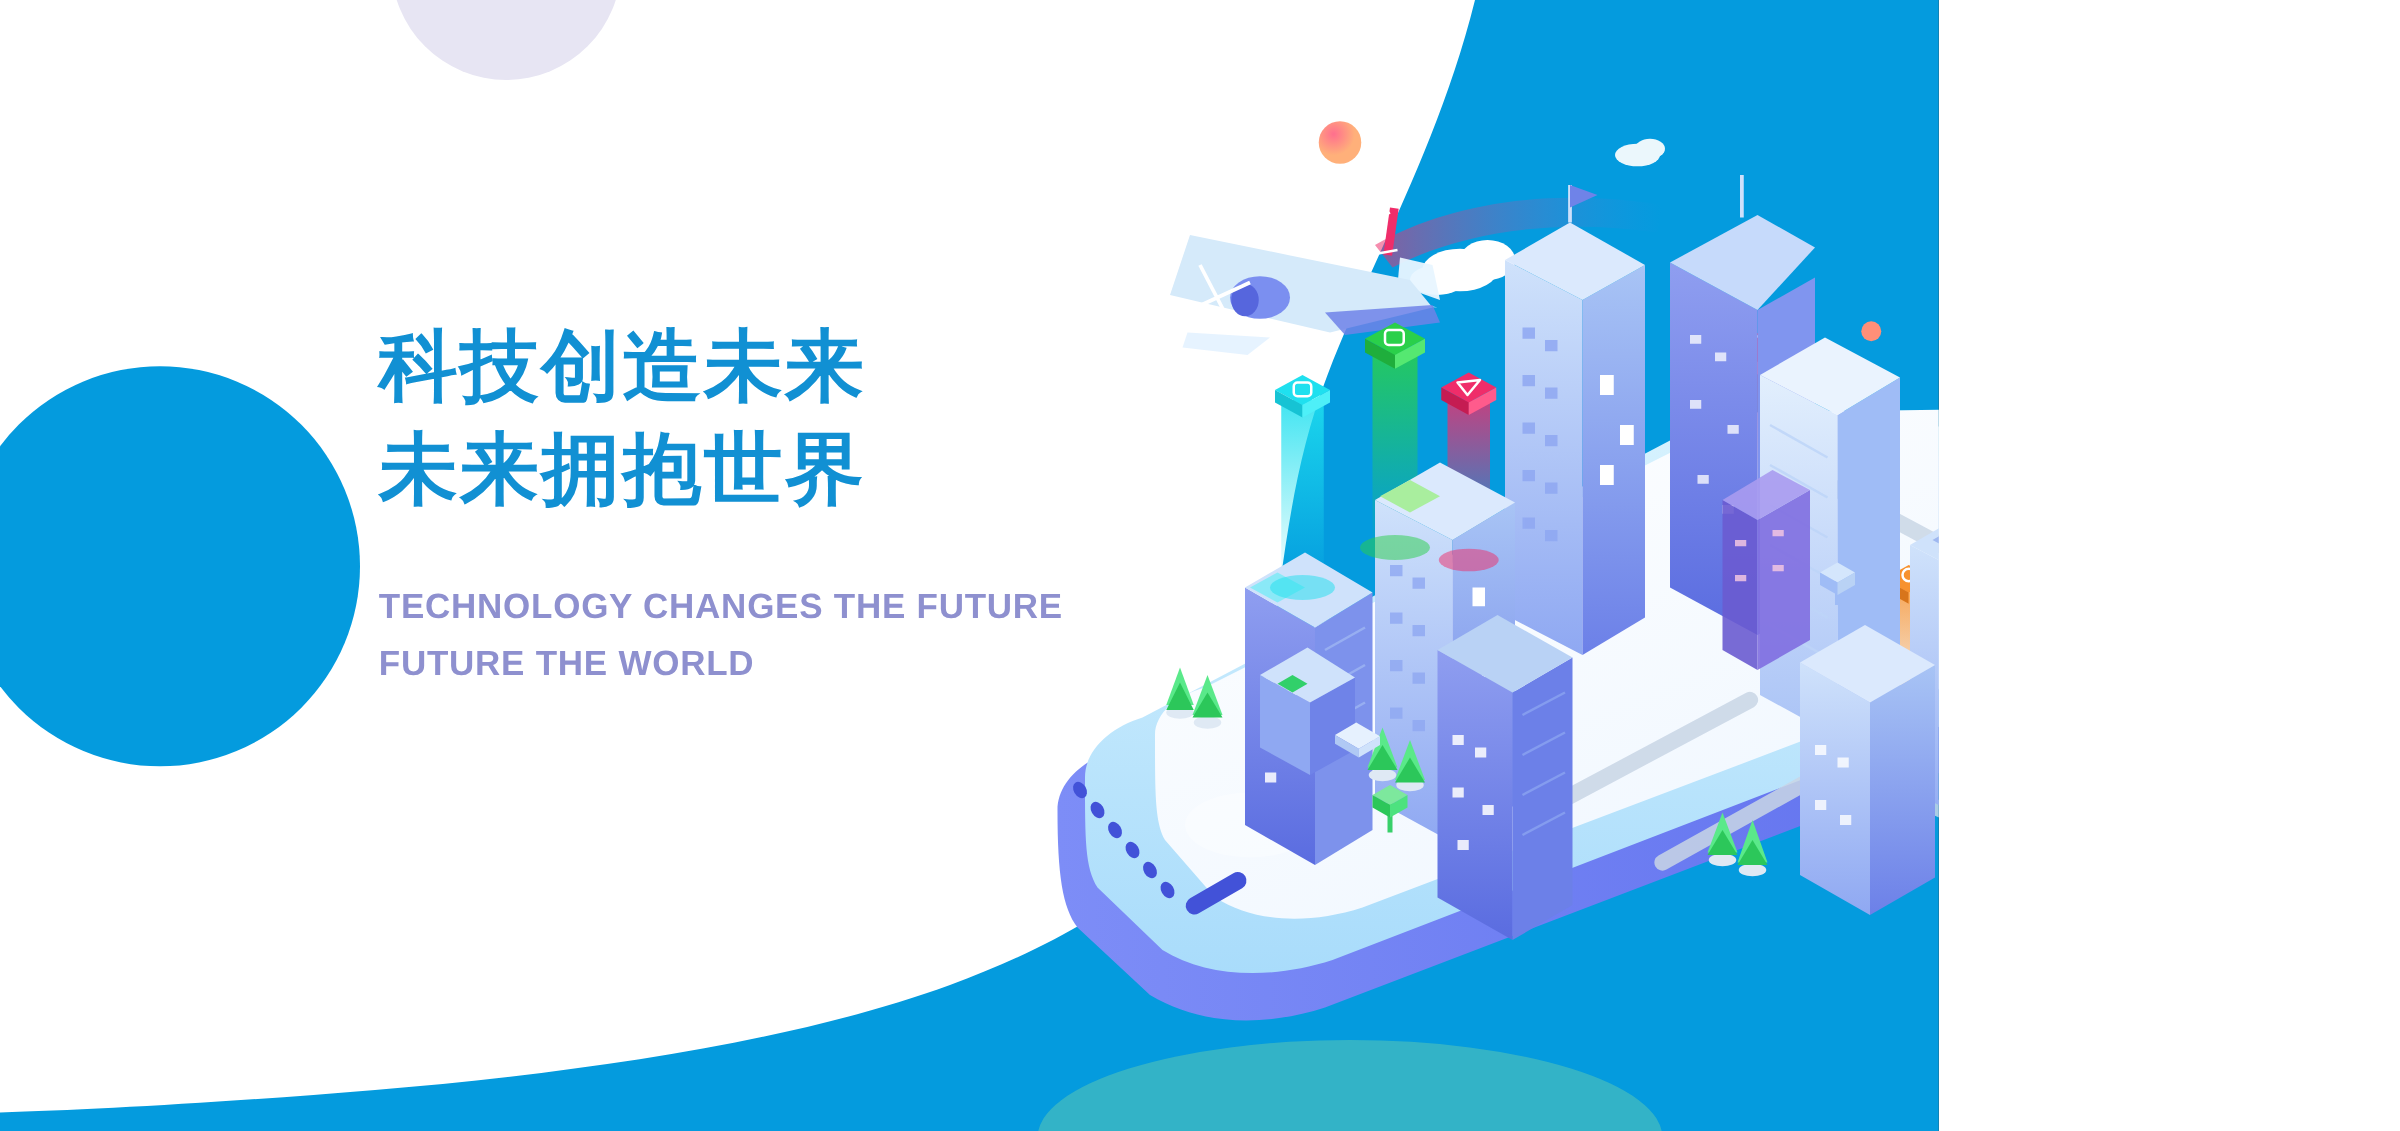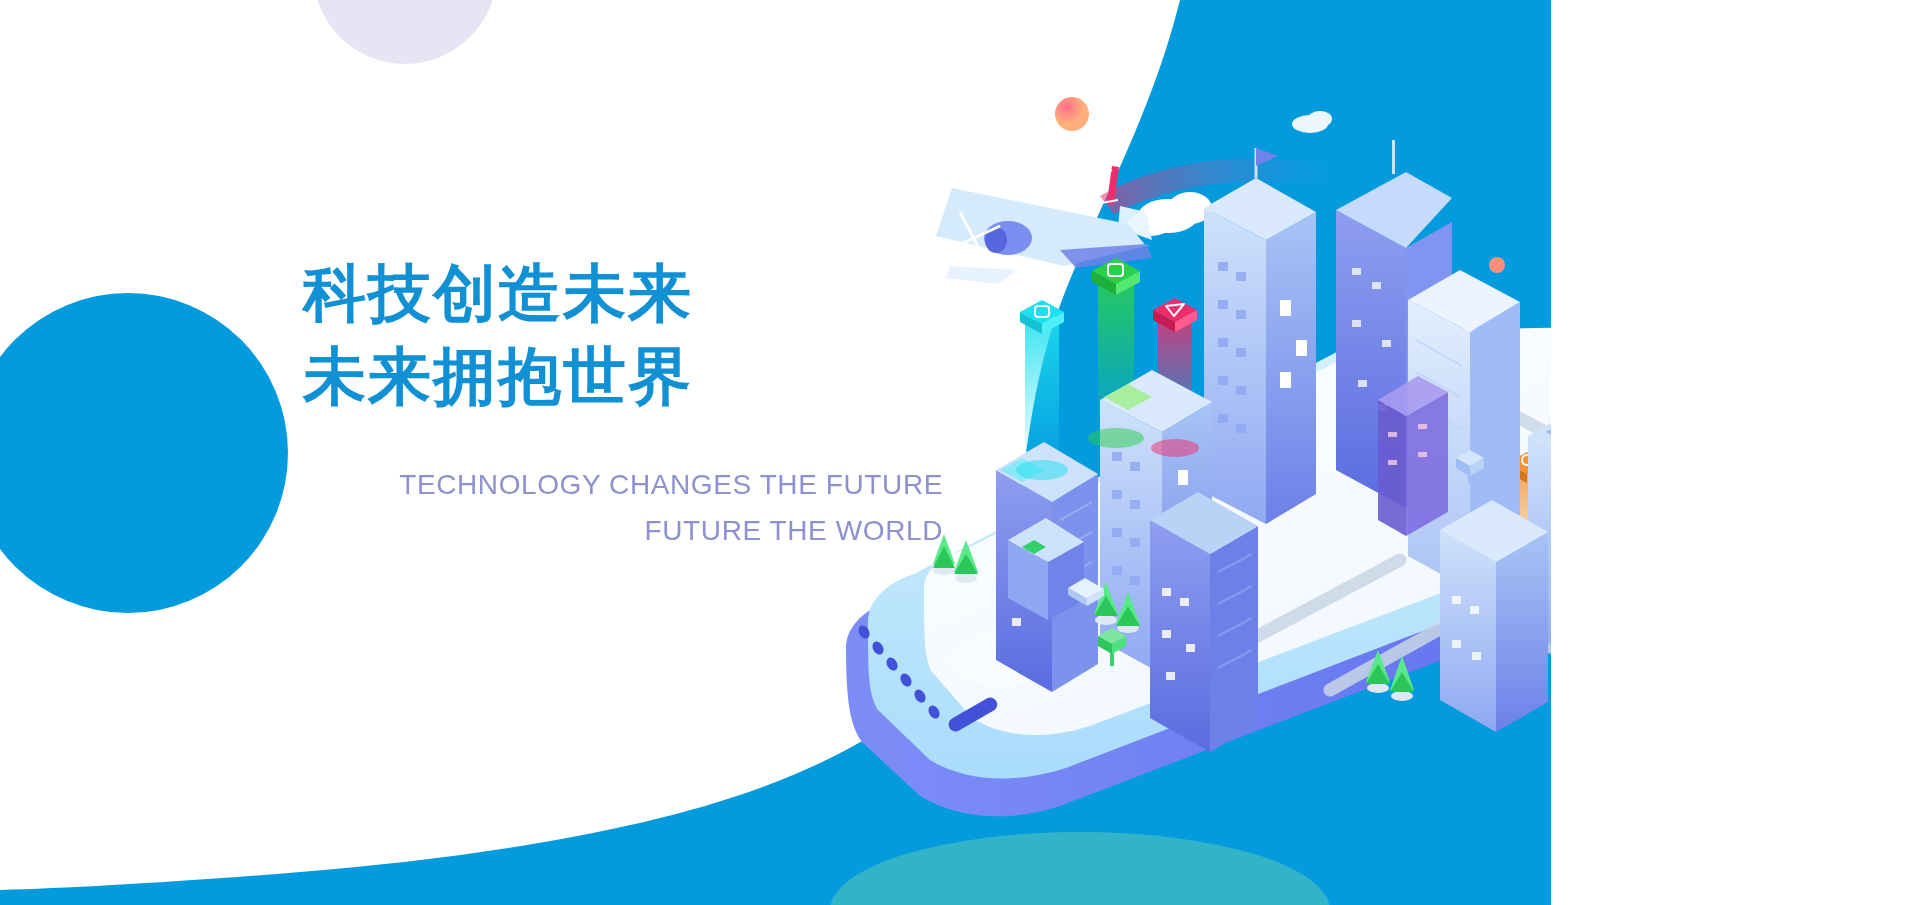--- a/index.html
+++ b/index.html
@@ -13,21 +13,21 @@
   #copy{
     position:absolute;left:303px;top:252px;width:640px;z-index:5;
   }
   #headline{
     font-size:63px;font-weight:bold;color:#1190D3;line-height:1.32;
     letter-spacing:2px;margin:0;white-space:nowrap;
   }
   #headline .hl-line{display:block;}
   #subcopy{
     margin-top:44px;font-size:28px;color:#8e90cf;line-height:1.62;
-    letter-spacing:0.6px;font-weight:400;text-align:right;
+    letter-spacing:0.6px;font-weight:700;
   }
   #subcopy .sub-line{display:block;}
 </style>
 </head>
 <body>
 
 <div id="banner">
 
   <svg id="bg-svg" viewBox="0 0 1920 905">
     <defs>

